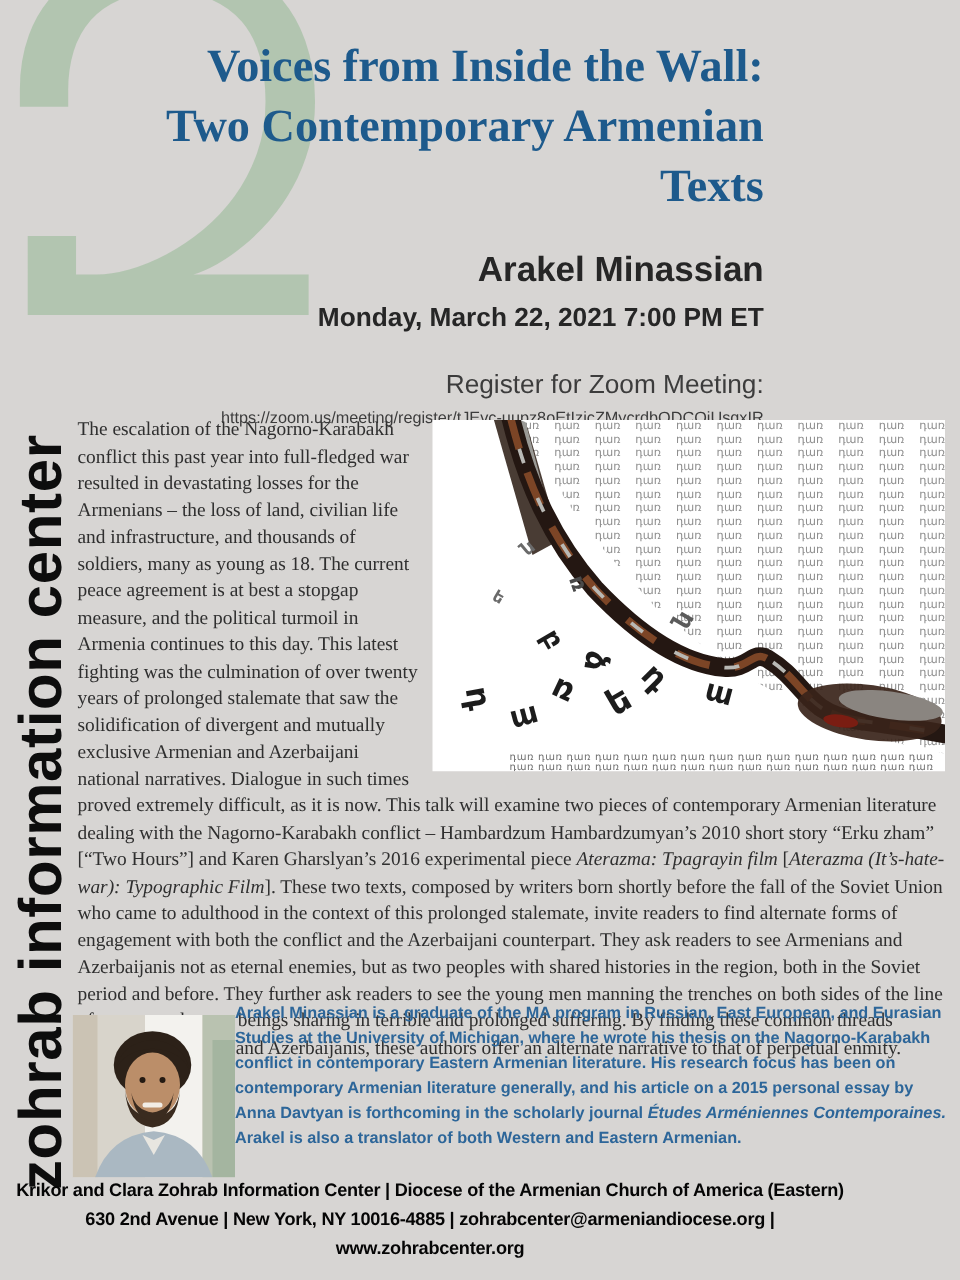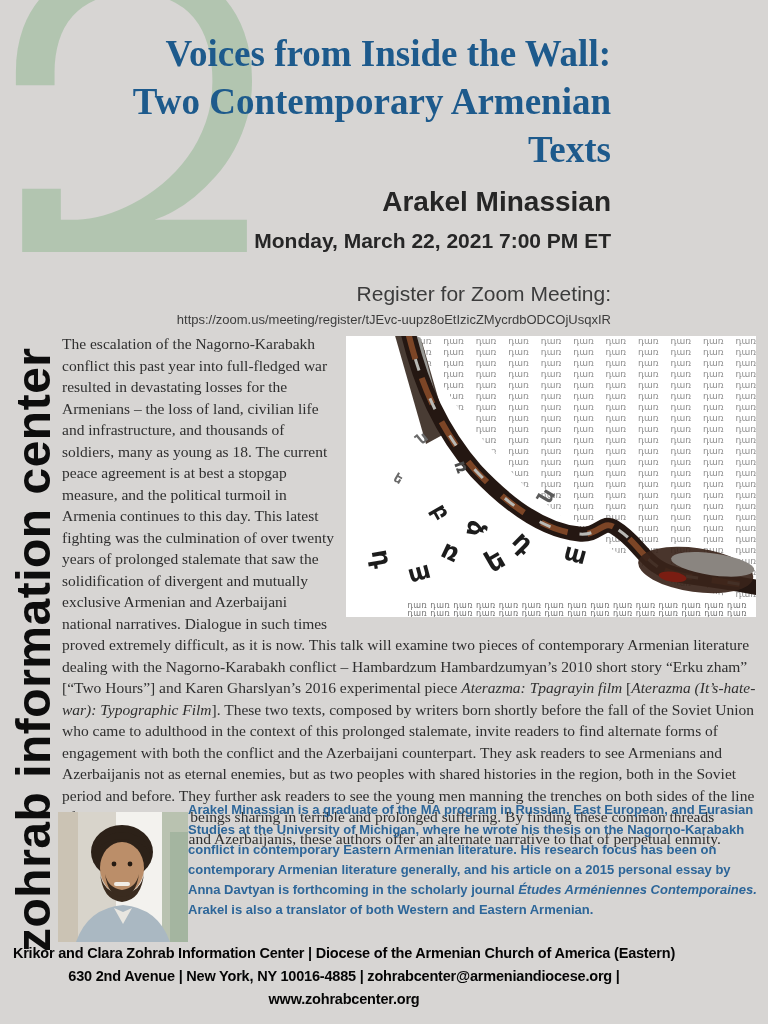--- a/index.html
+++ b/index.html
@@ -18,21 +18,21 @@
   }
   
   .header{
     position:absolute; top:30px; left:0; width:619px; z-index:2;
     text-align:right; padding-left:64px; padding-right:8px; box-sizing:border-box;
   }
   .title-line{
     font-family:"Liberation Serif", serif; font-weight:700;
     font-size:37px; line-height:48px; color:#1d5a8c;
   }
-  .speaker-name{ margin-top:12px; font-weight:700; font-size:28px; line-height:32px; color:#262626;}
+  .speaker-name{ margin-top:26px; font-weight:700; font-size:28px; line-height:32px; color:#262626;}
   .event-datetime{ margin-top:5px; font-weight:700; font-size:21px; line-height:36px; color:#262626;}
   .register-label{ margin-top:22px; font-size:21px; line-height:26px; color:#3c3c3c;}
   .register-url{ font-size:13px; line-height:26px; color:#3c3c3c;}
   
   .vertical-text{
     position:absolute; left:6px; top:952px; z-index:2;
     transform-origin:0 0; transform:rotate(-90deg);
     white-space:nowrap;
     font-weight:700; font-size:48px; letter-spacing:0.5px; color:#0d0d0d;
   }

